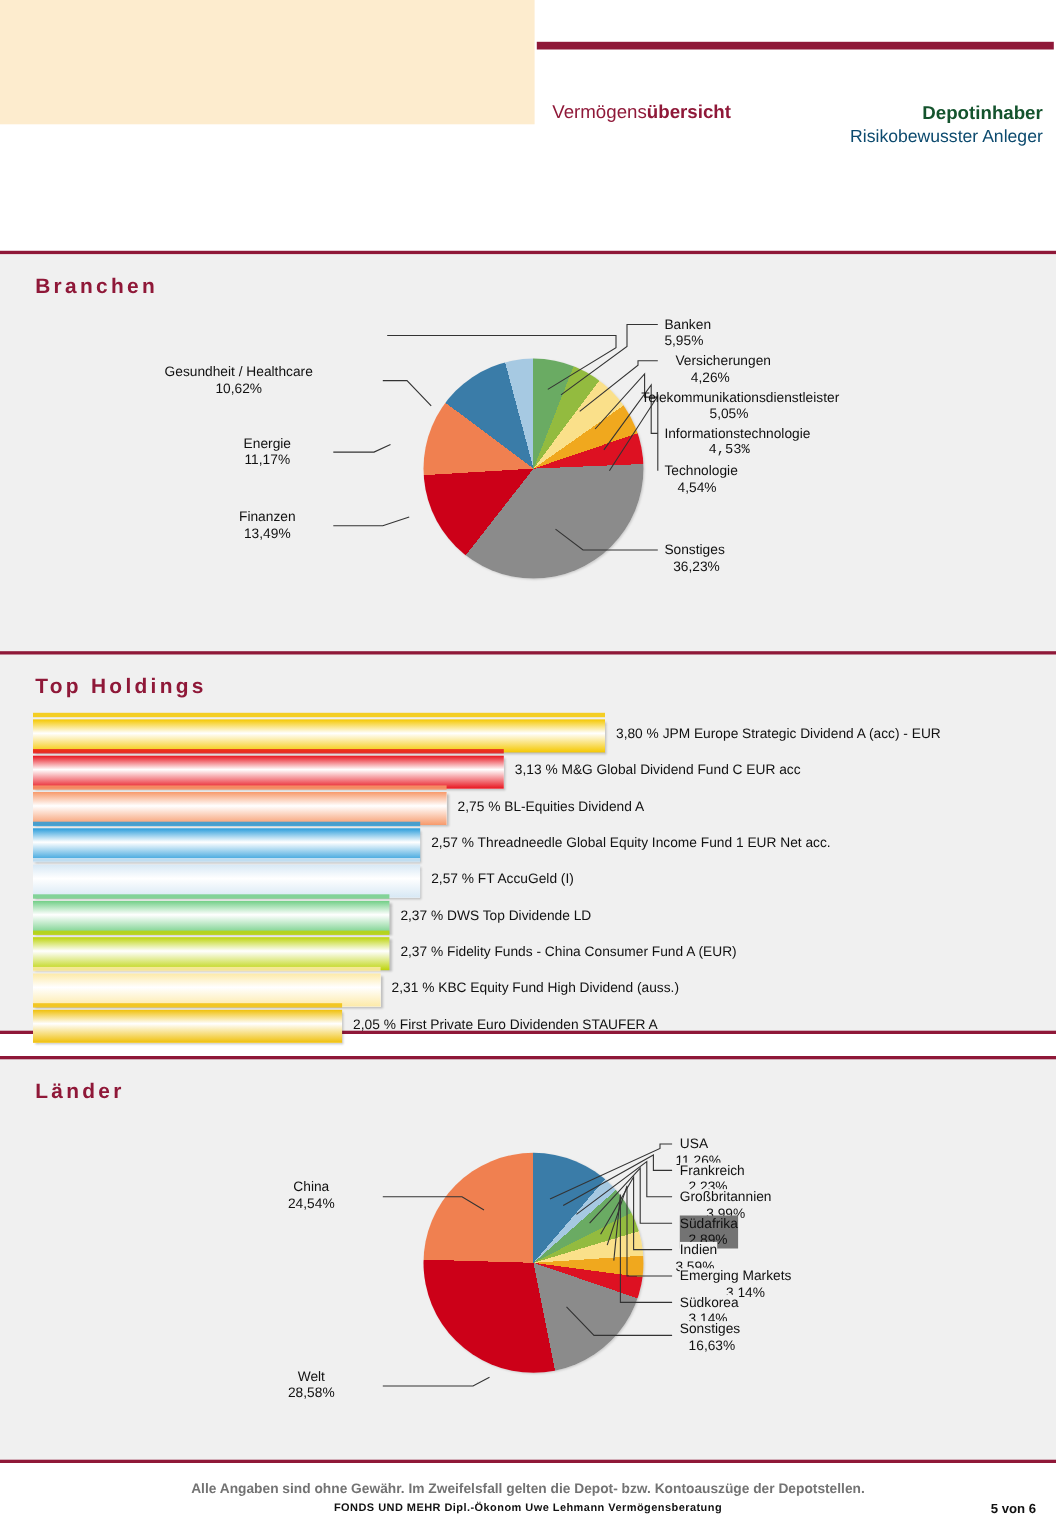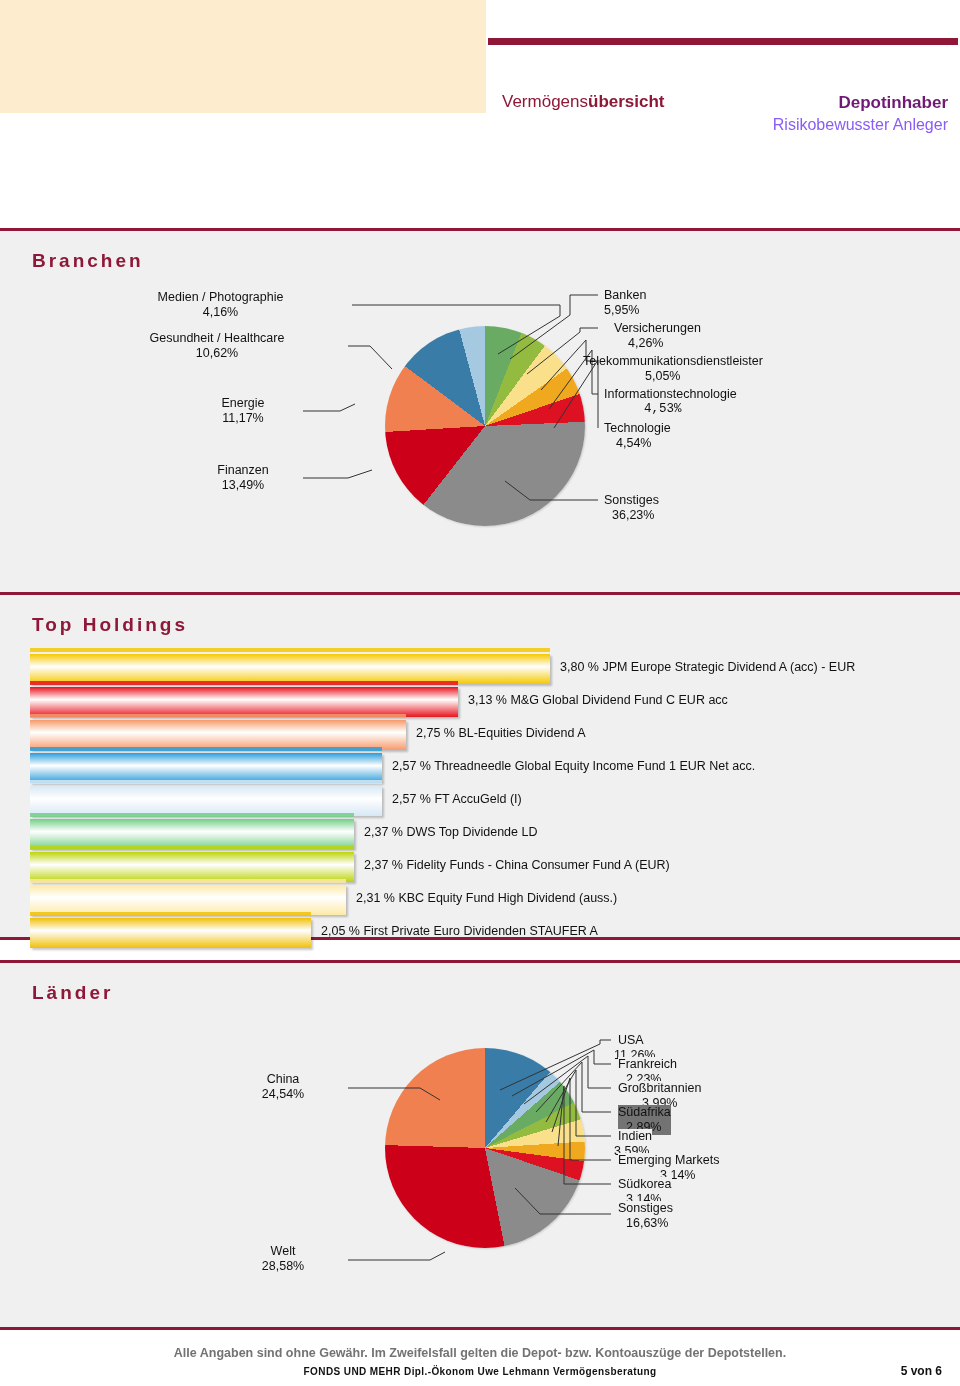--- a/index.html
+++ b/index.html
@@ -11,22 +11,22 @@
   }
   
   #header{position:absolute;left:0;top:0;width:960px;height:228px;background:#ffffff;}
   #cream-block{position:absolute;left:0;top:0;width:486px;height:113px;background:#fdecce;}
   #header-rule{position:absolute;left:488px;top:38px;width:470px;height:7px;background:#8f1838;}
   #header-rule2{position:absolute;left:488px;top:47px;width:470px;height:2px;background:#ffffff;}
   #title-row{position:absolute;left:488px;top:92px;width:470px;height:70px;}
   #doc-title{position:absolute;left:14px;top:0;font-size:17px;color:#8f1838;white-space:nowrap;}
   #doc-title b{font-weight:bold;}
   #owner-block{position:absolute;right:10px;top:0;text-align:right;line-height:22px;}
-  #owner-name{font-size:17px;font-weight:bold;color:#701a75;}
-  #owner-sub{font-size:16px;color:#8b5cf6;}
+  #owner-name{font-size:17px;font-weight:bold;color:#14532d;}
+  #owner-sub{font-size:16px;color:#0c4a6e;}
 
   
   .panel{position:absolute;left:0;width:960px;background:#f0f0f0;}
   .panel-top-rule{position:absolute;left:0;top:0;width:960px;height:3px;background:#8f1838;}
   .panel-bot-rule{position:absolute;left:0;bottom:0;width:960px;height:3px;background:#8f1838;}
   .section-title{
     position:absolute;left:32px;font-size:19px;font-weight:bold;color:#8f1838;
     letter-spacing:3px;white-space:nowrap;
   }
 
@@ -95,24 +95,20 @@
       <path d="M598,133 L586,133 L586,112 L541,162"></path>
 
       <path d="M598,166 L592,166 L592,122 L549,181"></path>
 
       <path d="M598,200 L598,132 L554,200"></path>
 
       <path d="M598,272 L530,272 L505,253"></path>
     </g>
   </svg>
 
-  <div class="lbl l" style="left:88px;top:62px;width:265px;text-align:center;">
-    <span>Medien / Photographie</span>
-    <span class="v">4,16%</span>
-  </div>
   <div class="lbl l" style="left:88px;top:103px;width:258px;text-align:center;">
     <span>Gesundheit / Healthcare</span>
     <span class="v">10,62%</span>
   </div>
   <div class="lbl l" style="left:188px;top:168px;width:110px;text-align:center;">
     <span>Energie</span>
     <span class="v">11,17%</span>
   </div>
   <div class="lbl l" style="left:188px;top:235px;width:110px;text-align:center;">
     <span>Finanzen</span>

